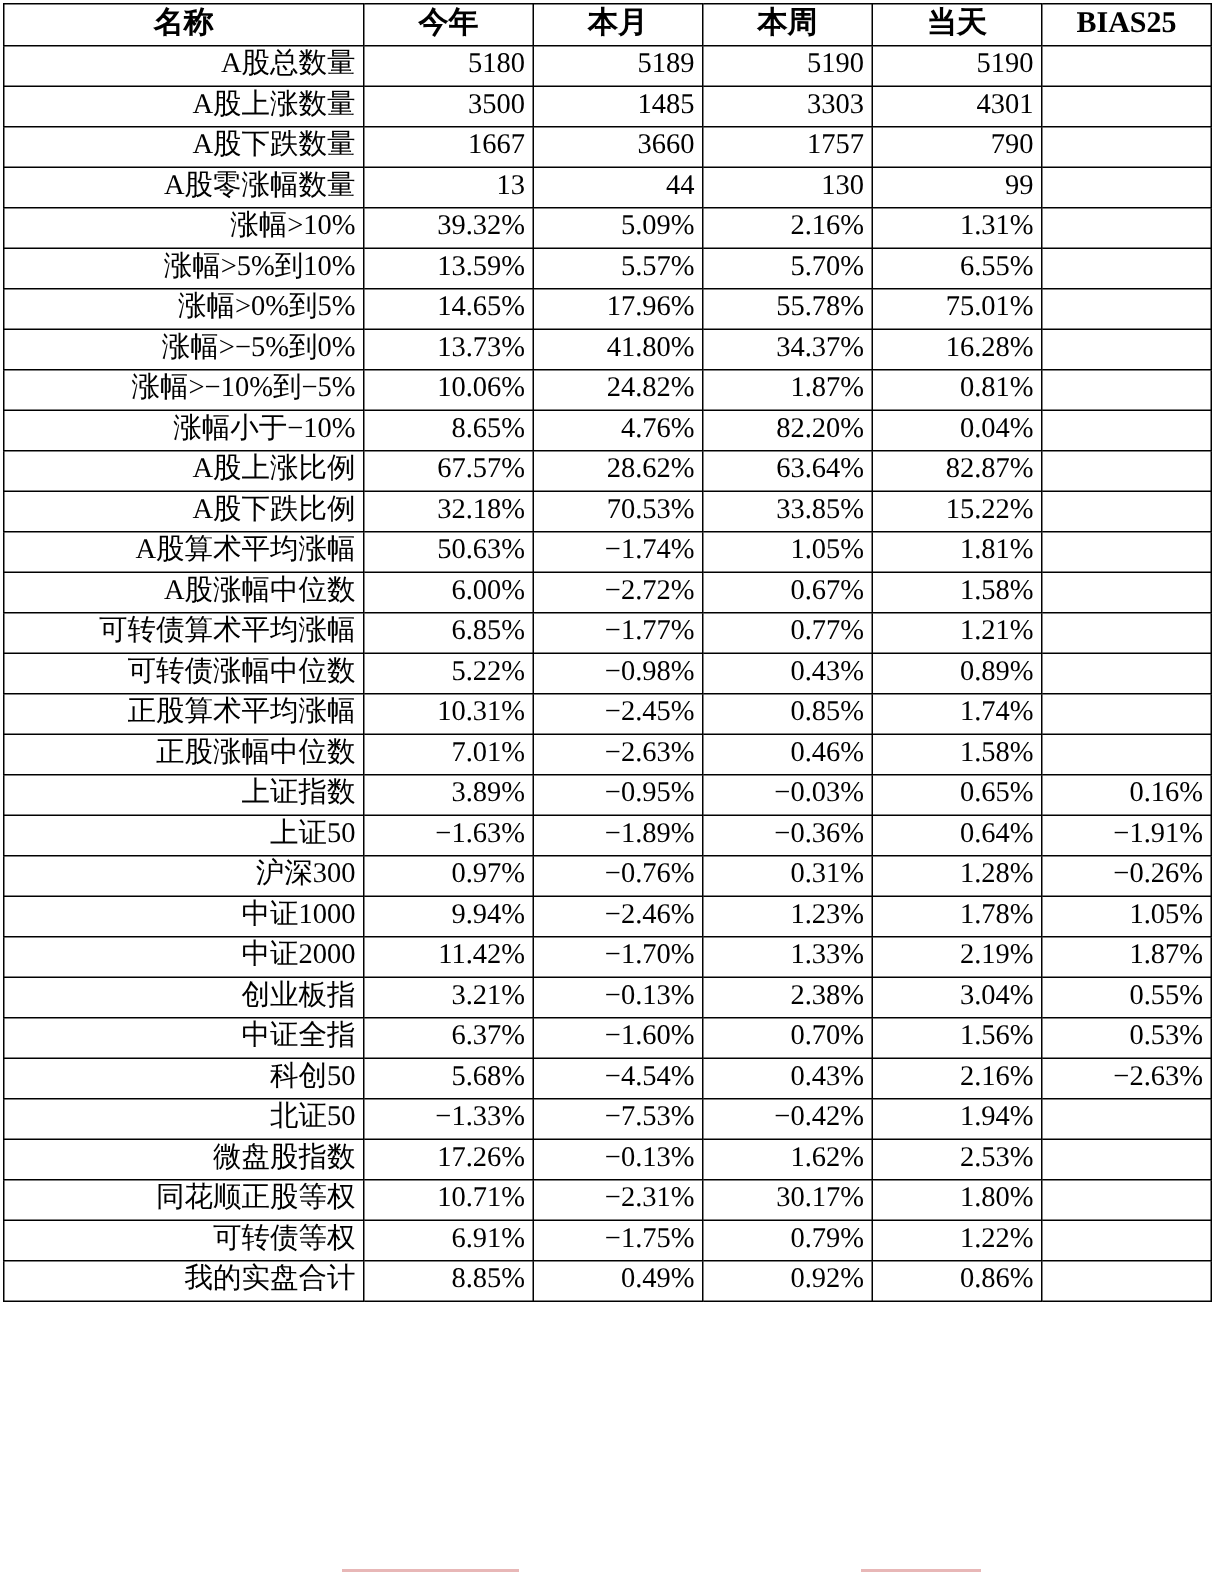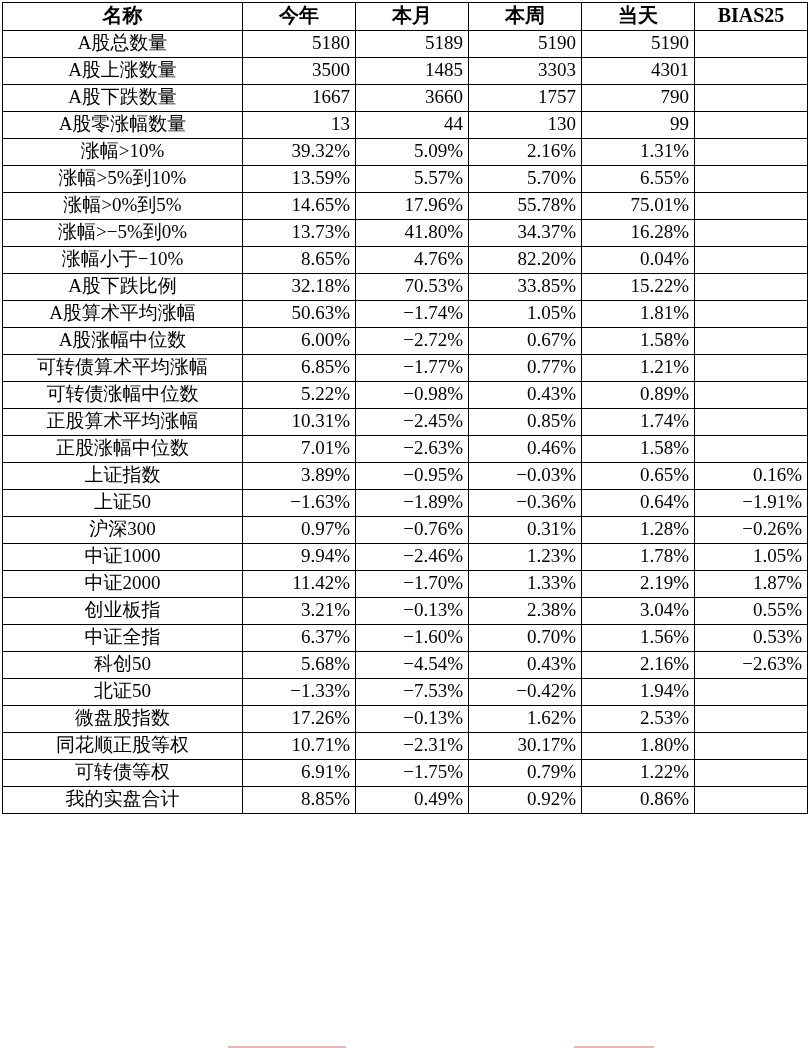--- a/index.html
+++ b/index.html
@@ -35,21 +35,21 @@
     overflow: hidden;
     font-weight: normal;
     color: #000000;
   }
   table.grid th {
     text-align: center;
     font-weight: bold;
     font-size: 20px;
   }
   td.name {
-    text-align: center;
+    text-align: right;
   }
   td.num {
     text-align: right;
   }
   col.c-name { width: 240px; }
   col.c-val  { width: 113px; }
   col.c-bias { width: 113px; }
   .footer-strip {
     position: absolute;
     left: 0;
@@ -149,25 +149,41 @@
         </tr>
         <tr>
           <td class="name">涨幅&gt;−5%到0%</td>
           <td class="num">13.73%</td>
           <td class="num">41.80%</td>
           <td class="num">34.37%</td>
           <td class="num">16.28%</td>
           <td class="num"></td>
         </tr>
         <tr>
+          <td class="name">涨幅&gt;−10%到−5%</td>
+          <td class="num">10.06%</td>
+          <td class="num">24.82%</td>
+          <td class="num">1.87%</td>
+          <td class="num">0.81%</td>
+          <td class="num"></td>
+        </tr>
+        <tr>
           <td class="name">涨幅小于−10%</td>
           <td class="num">8.65%</td>
           <td class="num">4.76%</td>
           <td class="num">82.20%</td>
           <td class="num">0.04%</td>
+          <td class="num"></td>
+        </tr>
+        <tr>
+          <td class="name">A股上涨比例</td>
+          <td class="num">67.57%</td>
+          <td class="num">28.62%</td>
+          <td class="num">63.64%</td>
+          <td class="num">82.87%</td>
           <td class="num"></td>
         </tr>
         <tr>
           <td class="name">A股下跌比例</td>
           <td class="num">32.18%</td>
           <td class="num">70.53%</td>
           <td class="num">33.85%</td>
           <td class="num">15.22%</td>
           <td class="num"></td>
         </tr>

